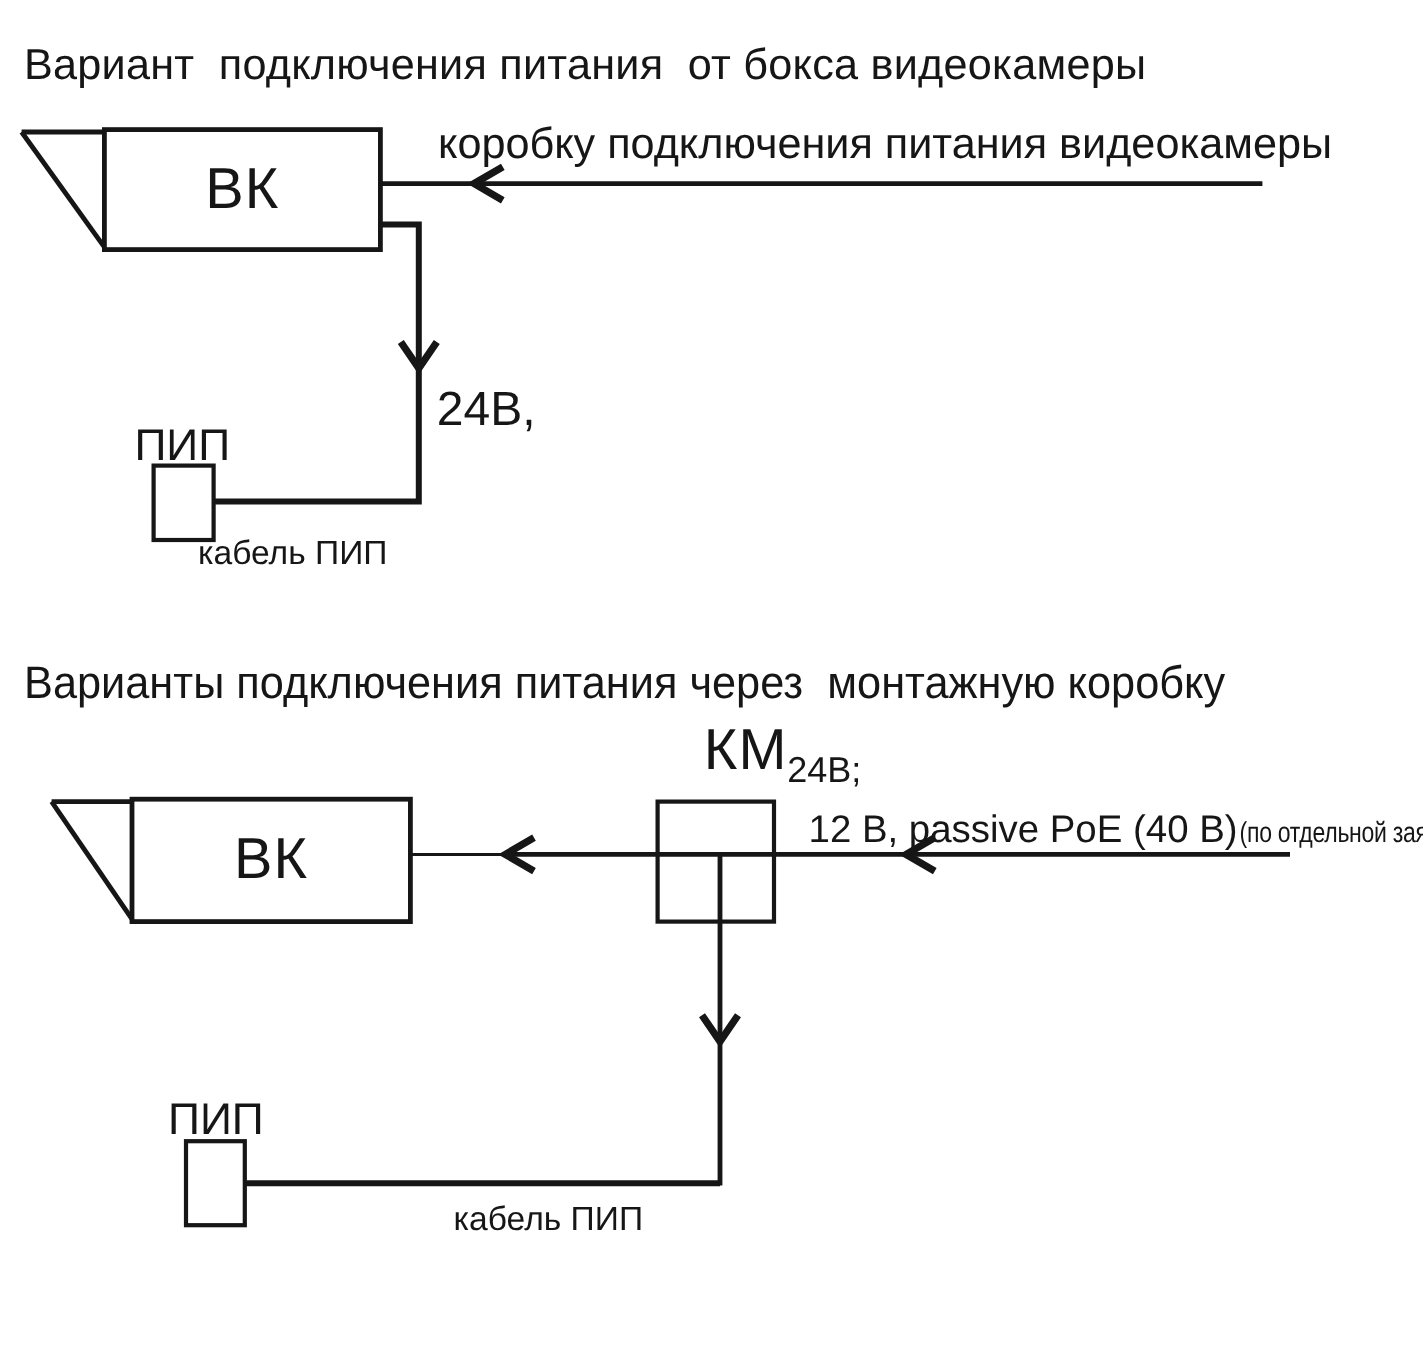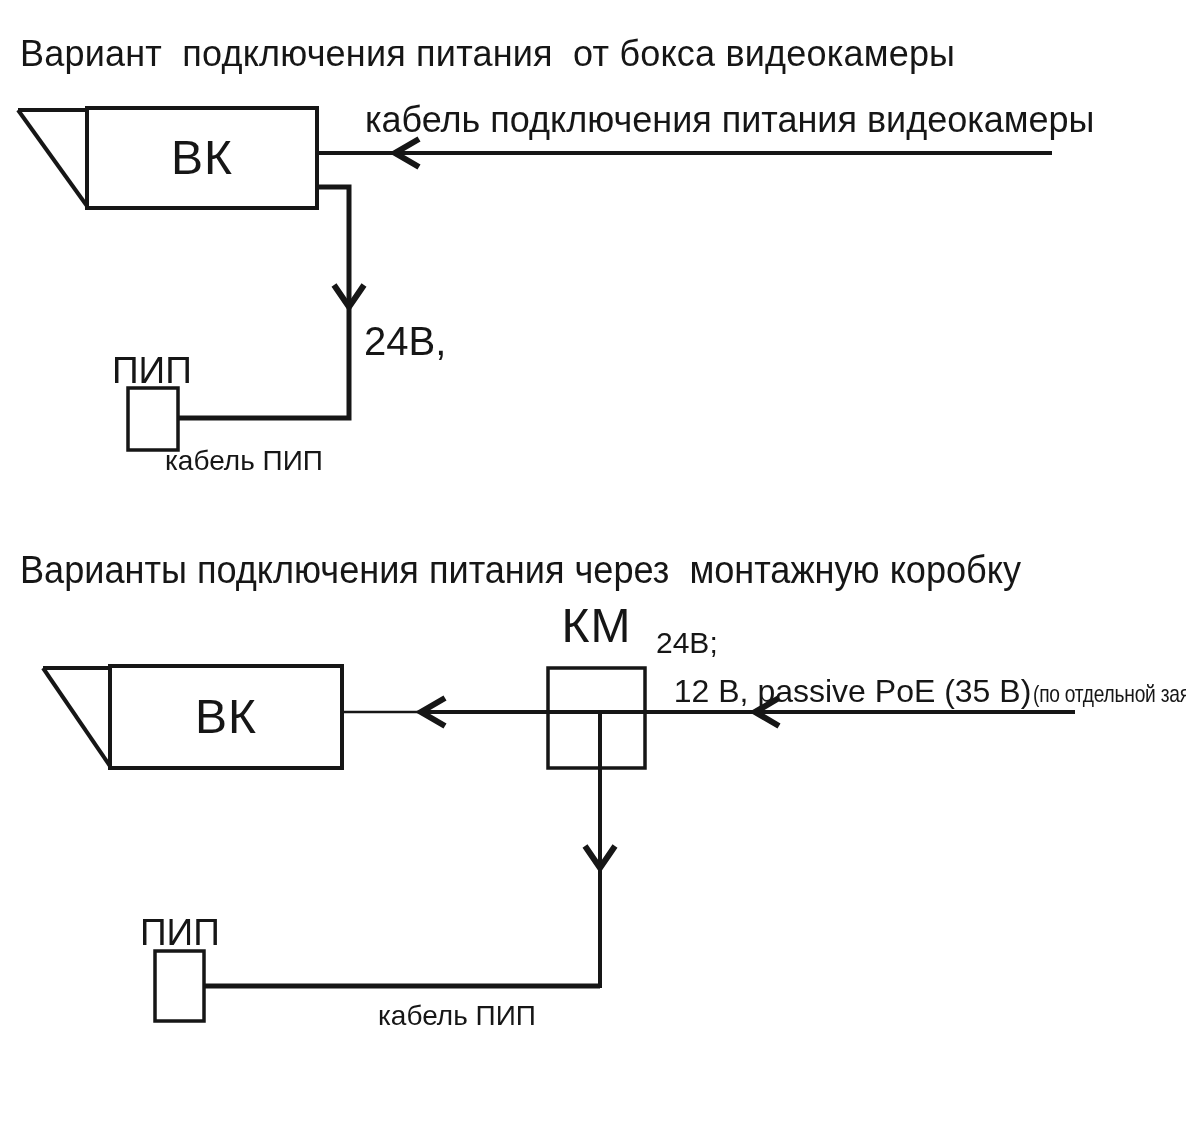--- a/index.html
+++ b/index.html
@@ -85,40 +85,40 @@
     <line x1="600" y1="712" x2="600" y2="988" stroke-width="4"></line>
     <polyline points="585,846 600,868 615,846" stroke-width="6"></polyline>
     <line x1="600" y1="986" x2="204" y2="986" stroke-width="5"></line>
     <rect x="155" y="951" width="49" height="70" stroke-width="3.5"></rect>
   </svg>
 
   <div class="label title" style="left:20px; top:34px;">Вариант  подключения питания  от бокса видеокамеры</div>
 
   <div class="label block-label" style="left:87px; top:108px; width:230px; height:100px;">ВК</div>
 
-  <div class="label cable-name" style="left:365px; top:100px;">кабель подключения питания видеокамеры</div>
+  <div class="label cable-name" style="left:365px; top:100px;">коробку подключения питания видеокамеры</div>
 
 
   <div class="label" style="left:364px; top:283px;">
     <div class="voltage-mid">24В,</div>
   </div>
 
   <div class="label psu-name" style="left:112px; top:336px;">ПИП</div>
 
   <div class="label cable-psu" style="left:165px; top:445px;">кабель ПИП</div>
 
   <div class="label title-condensed" style="left:20px; top:549px;">Варианты подключения питания через  монтажную коробку</div>
 
   <div class="label block-label" style="left:110px; top:666px; width:232px; height:102px;">ВК</div>
 
-  <div class="label block-label" style="left:548px; top:600px; width:97px; height:52px;">КМ</div>
+  <div class="label block-label" style="left:573px; top:600px; width:97px; height:52px;">КМ</div>
 
   <div class="label voltage-small" style="left:656px; top:626px;">24В;</div>
 
   <div class="label" style="left:656px; top:656px;">
-    <span class="voltage-row">12 В, passive PoE (35 В)</span><span class="note" style="font-size:24px; transform: scaleX(0.8); margin-left:2px;">(по отдельной заявке)</span>
+    <span class="voltage-row">12 В, passive PoE (40 В)</span><span class="note" style="font-size:24px; transform: scaleX(0.8); margin-left:2px;">(по отдельной заявке)</span>
   </div>
 
   <div class="label psu-name" style="left:140px; top:898px;">ПИП</div>
 
   <div class="label cable-psu" style="left:378px; top:1000px;">кабель ПИП</div>
 
 </div>
 
 </body></html>

